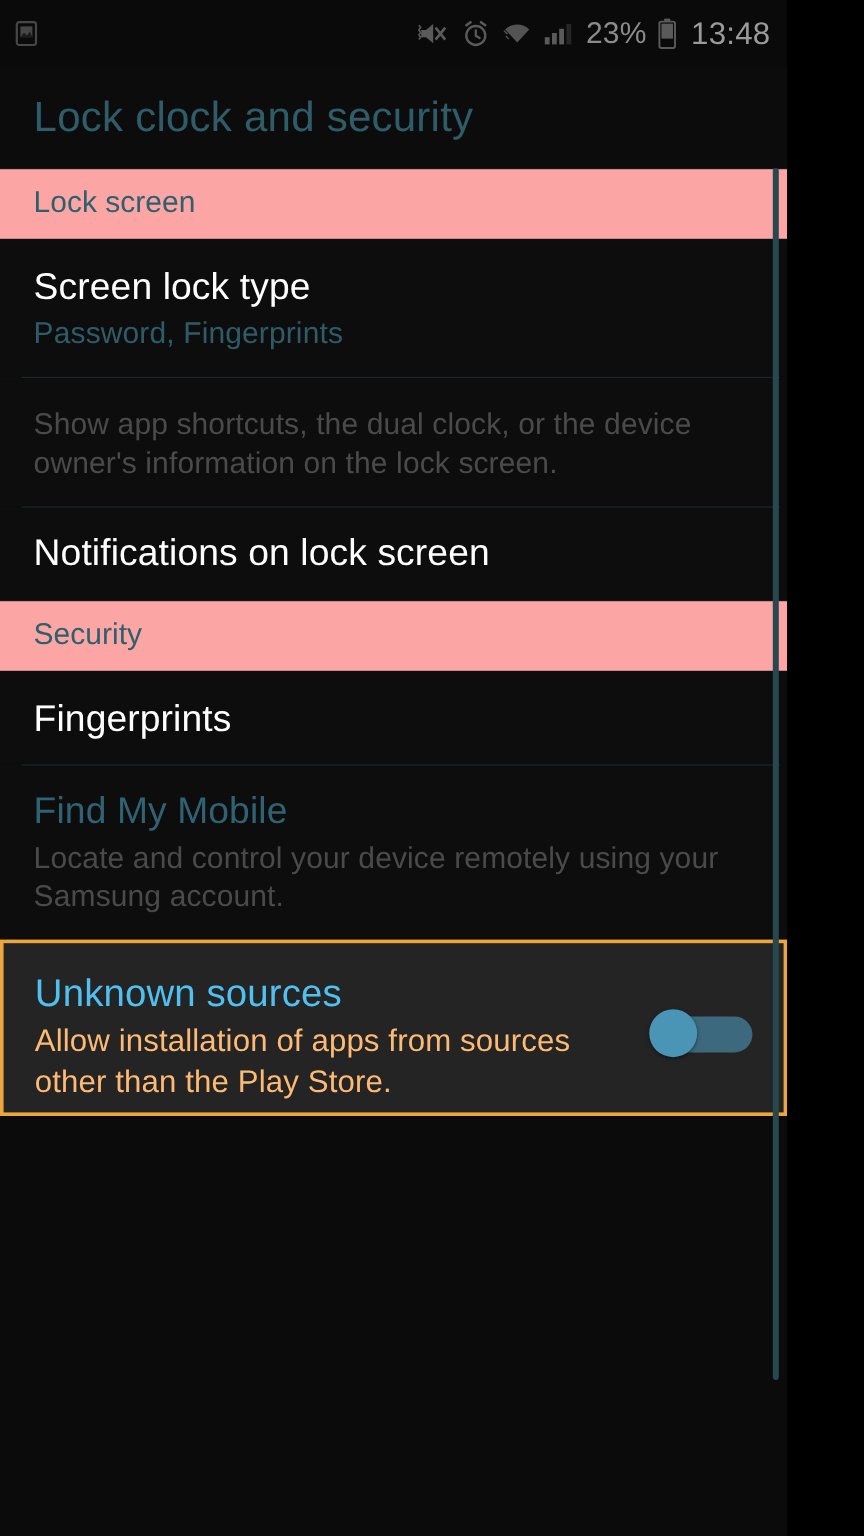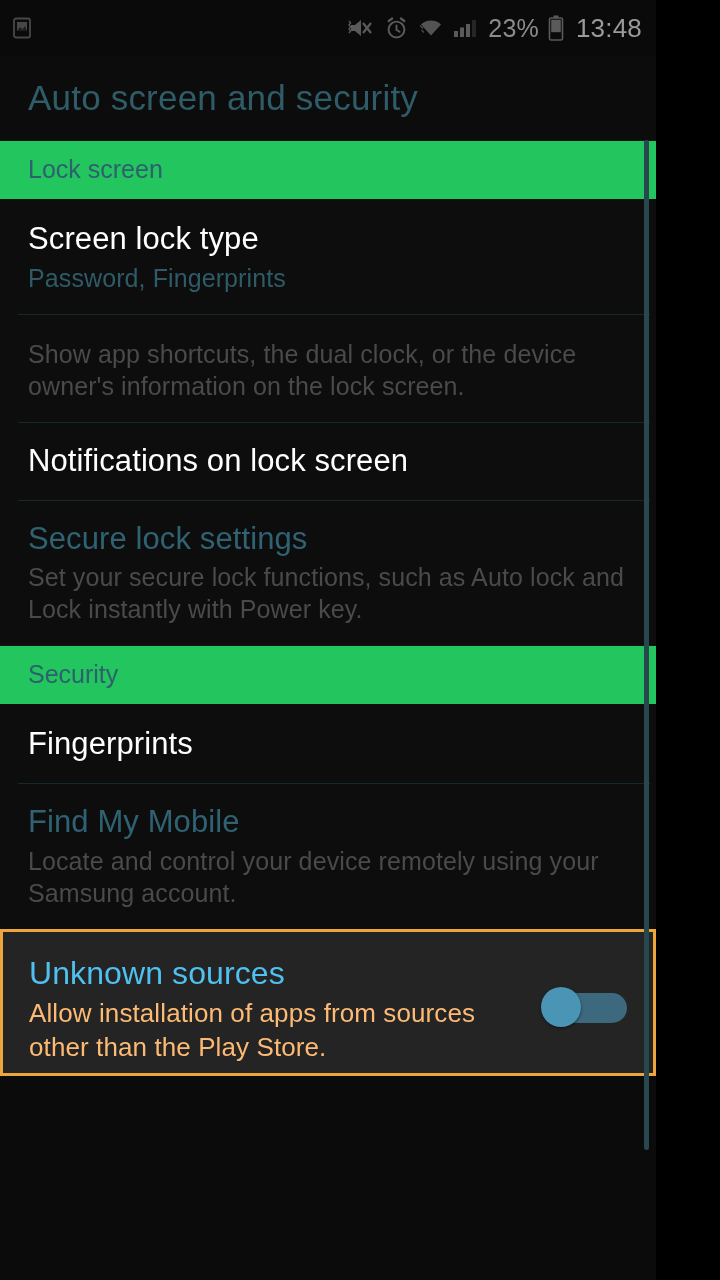--- a/index.html
+++ b/index.html
@@ -74,21 +74,21 @@
     font-size: 35px;
     font-weight: 400;
     letter-spacing: .2px;
   }
 
   
   .content {
     position: relative;
   }
   .section-header {
-    background: #22c55e;
+    background: #fca5a5;
     padding: 14px 28px 15px;
     border-top: 1px solid #151515;
     border-bottom: 1px solid #0e0e0e;
   }
   .section-header .sh-label {
     color: #2f606e;
     font-size: 25px;
     font-weight: 400;
   }
 
@@ -247,21 +247,21 @@
           <rect x="5.5" y="0.5" width="5" height="2.5" fill="#8b8b8b"></rect>
           <rect x="1.5" y="3" width="13" height="22" rx="1.6" fill="none" stroke="#8b8b8b" stroke-width="1.6"></rect>
           <rect x="3.2" y="4.7" width="9.6" height="12.5" fill="#8b8b8b"></rect>
         </svg>
       </span>
       <span class="sb-clock">13:48</span>
     </div>
   </div>
 
   <div class="page-title-bar">
-    <div class="page-title">Auto screen and security</div>
+    <div class="page-title">Lock clock and security</div>
   </div>
 
   <div class="content">
 
     <div class="section-header">
       <div class="sh-label">Lock screen</div>
     </div>
 
     <div class="row tone-dim">
       <div class="row-title">Screen lock type</div>
@@ -269,24 +269,20 @@
     </div>
 
     <div class="row tone-mixed">
       <div class="row-sub">Show app shortcuts, the dual clock, or the device owner's information on the lock screen.</div>
     </div>
 
     <div class="row tone-dim">
       <div class="row-title">Notifications on lock screen</div>
     </div>
 
-    <div class="row tone-mixed">
-      <div class="row-title">Secure lock settings</div>
-      <div class="row-sub">Set your secure lock functions, such as Auto lock and Lock instantly with Power key.</div>
-    </div>
 
     <div class="section-header">
       <div class="sh-label">Security</div>
     </div>
 
     <div class="row tone-dim">
       <div class="row-title">Fingerprints</div>
     </div>
 
     <div class="row tone-mixed">

